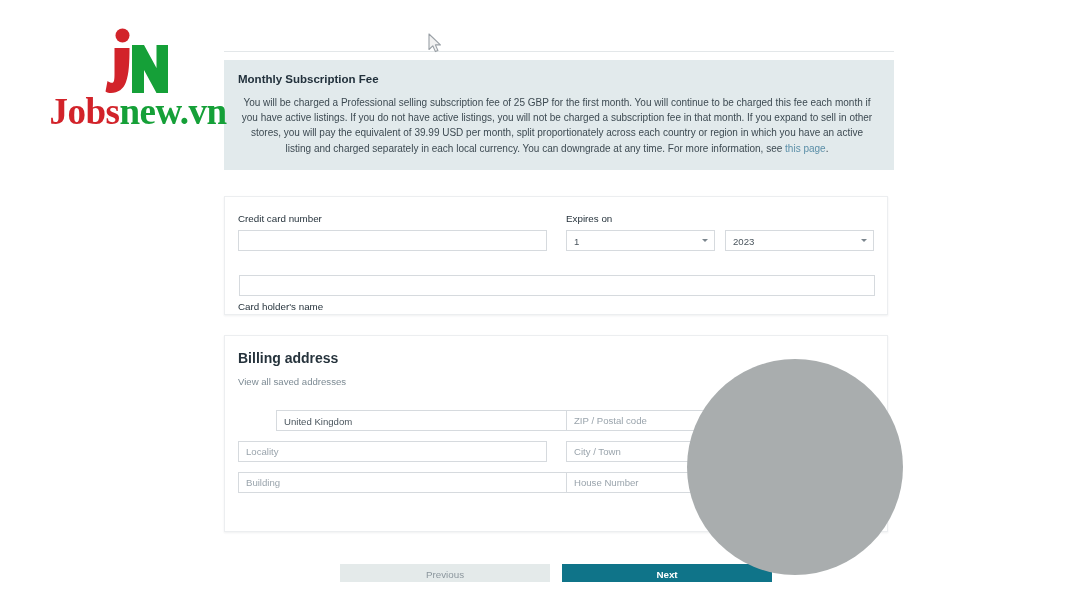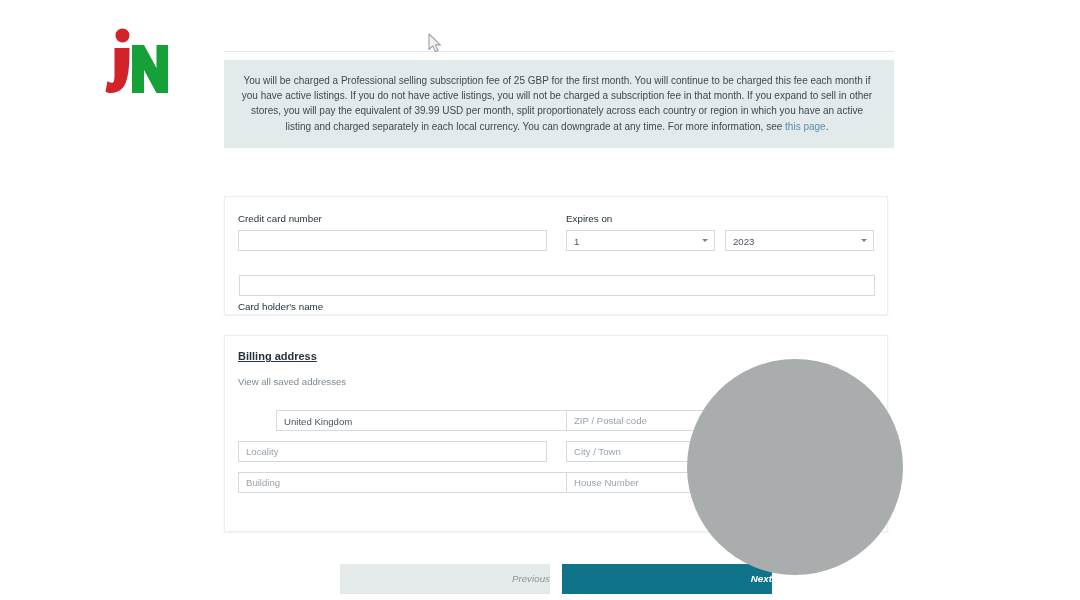--- a/index.html
+++ b/index.html
@@ -132,25 +132,24 @@
     padding: 14px 16px 0 14px;
   }
 
   .field-label {
     font-size: 9.8px;
     font-weight: normal;
     color: #26333c;
     margin: 0 0 6px 0;
   }
   .section-label {
-    font-size: 11px;
+    font-size: 14px;
     font-weight: bold;
     color: #26333c;
     margin: 0 0 12px 0;
-    text-decoration: underline;
   }
   .link-text {
     font-size: 9.6px;
     color: #7d8b94;
     margin: 0 0 12px 0;
     display: inline-block;
     text-decoration: none;
   }
 
   .txt-input {
@@ -210,29 +209,28 @@
   #ba-zip     { position: absolute; left: 566px; top: 410px; width: 309px; }
   #ba-locality{ position: absolute; left: 238px; top: 441px; width: 309px; }
   #ba-city    { position: absolute; left: 566px; top: 441px; width: 309px; }
   #ba-building{ position: absolute; left: 238px; top: 472px; width: 364px; }
   #ba-house   { position: absolute; left: 566px; top: 472px; width: 309px; }
 
   
   .btn {
     position: absolute;
     box-sizing: border-box;
-    height: 30px;
+    height: 18px;
     border: none;
     font-family: "Liberation Sans", sans-serif;
     font-size: 9.8px;
     cursor: pointer;
-    text-align: right;
+    text-align: center;
     line-height: 22px;
     padding: 0;
-    font-style: italic;
   }
   #btn-previous {
     left: 340px;
     top: 564px;
     width: 210px;
     background: #e4eaea;
     color: #8c979e;
   }
   #btn-next {
     left: 562px;
@@ -278,20 +276,21 @@
 </head>
 <body>
 
 <div id="page">
 
   <div id="header-block">
   </div>
   <div id="header-rule"></div>
 
   <div id="notice">
+    <div id="notice-title">Monthly Subscription Fee</div>
     <div id="notice-body"><span>You will be charged a Professional selling subscription fee of 25 GBP for the first month. You will continue to be charged this fee each month if you have active listings. If you do not have active listings, you will not be charged a subscription fee in that month. If you expand to sell in other stores, you will pay the equivalent of 39.99 USD per month, split proportionately across each country or region in which you have an active listing and charged separately in each local currency. You can downgrade at any time. For more information, see </span><a id="notice-link" href="#">this page</a><span>.</span></div>
   </div>
 
   <div class="card" id="card-credit"></div>
 
   <div class="field-label" id="cc-number-label">Credit card number</div>
   <input class="txt-input" id="cc-number-input" type="text" placeholder="" style="">
 
   <div class="field-label" id="cc-name-label">Card holder's name</div>
   <input class="txt-input" id="cc-name-input" type="text" placeholder="" style="">
@@ -335,13 +334,14 @@
   </svg>
 
 </div>
 
 <div id="logo-watermark">
   <svg id="logo-mark" viewBox="0 0 80 66">
     <circle cx="24.5" cy="7.5" r="7" fill="#d2232a"></circle>
     <path d="M16.5 20 L31.5 20 C31.5 34 31 46 28 54 C25.5 61 20 65 13 65 C11 65 9 64.5 7.5 63.5 L9.5 53 C11 54.2 12.5 54.8 14 54.8 C16.2 54.8 16.5 51.5 16.5 46 Z" fill="#d2232a"></path>
     <path d="M34 65 L34 17 L46 17 L58.5 40 L58.5 17 L70 17 L70 65 L58.5 65 L46 42 L46 65 Z" fill="#15a038"></path>
   </svg>
+  <div id="logo-wordmark"><span class="wm-red">Jobs</span><span class="wm-green">new.vn</span></div>
 </div>
 
 </body></html>

